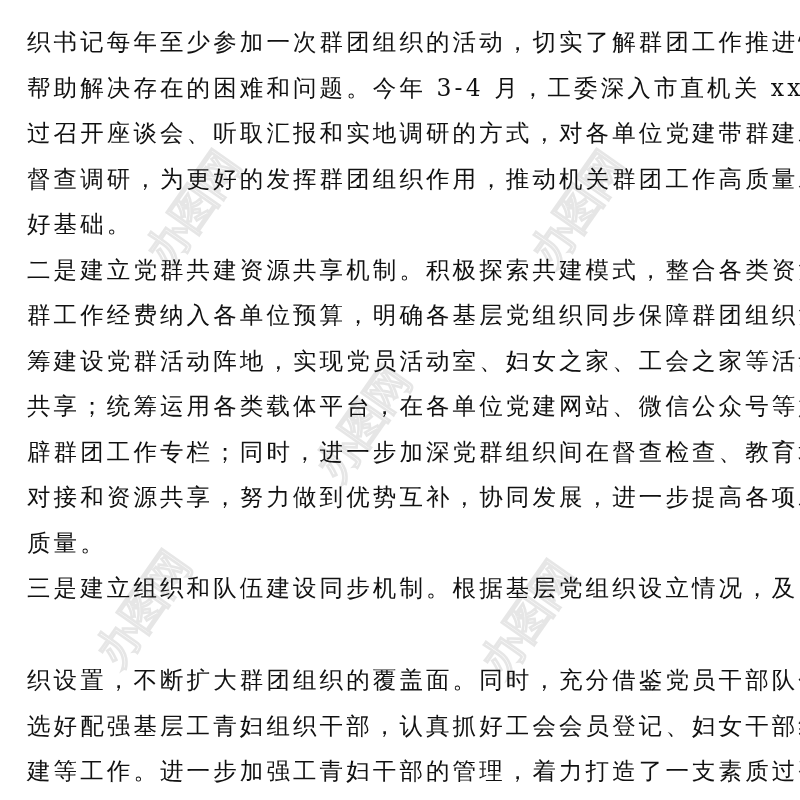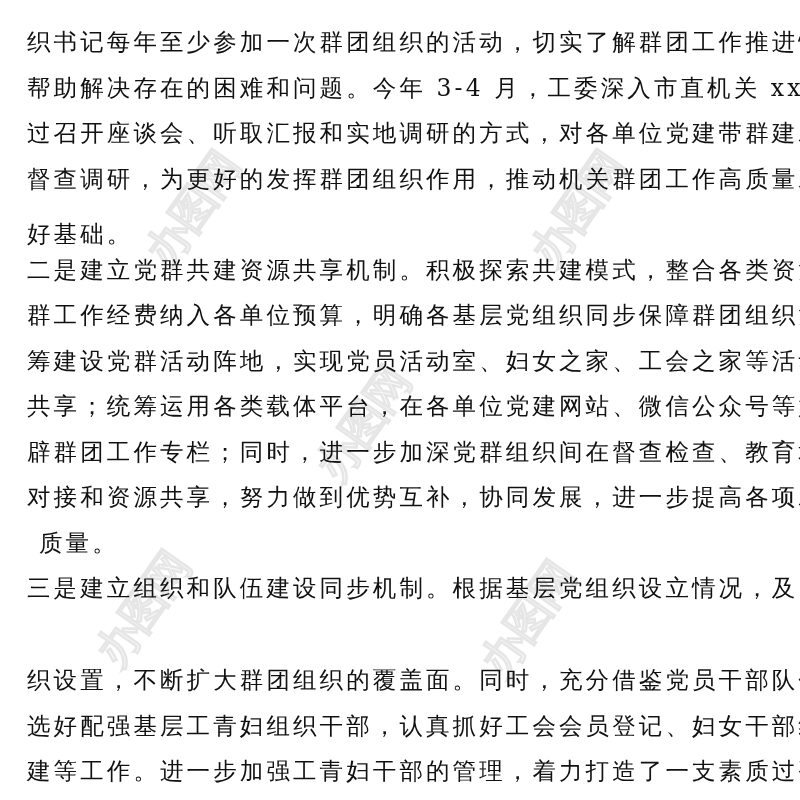--- a/index.html
+++ b/index.html
@@ -55,25 +55,25 @@
   <div class="watermark" style="left:130px; top:180px;">办图网</div>
   <div class="watermark" style="left:515px; top:180px;">办图网</div>
   <div class="watermark" style="left:300px; top:395px;">办图网</div>
   <div class="watermark" style="left:80px; top:580px;">办图网</div>
   <div class="watermark" style="left:465px; top:590px;">办图网</div>
 
   <div class="line" style="top:27px;">织书记每年至少参加一次群团组织的活动，切实了解群团工作推进情况，并及时</div>
   <div class="line" style="top:73px;">帮助解决存在的困难和问题。今年 3-4 月，工委深入市直机关 xx 个党组织，通</div>
   <div class="line" style="top:118px;">过召开座谈会、听取汇报和实地调研的方式，对各单位党建带群建工作情况进行</div>
   <div class="line" style="top:164px;">督查调研，为更好的发挥群团组织作用，推动机关群团工作高质量发展奠定了良</div>
-  <div class="line" style="top:219px;">好基础。</div>
+  <div class="line" style="top:209px;">好基础。</div>
   <div class="line" style="top:255px;">二是建立党群共建资源共享机制。积极探索共建模式，整合各类资源。要求将党</div>
   <div class="line" style="top:300px;">群工作经费纳入各单位预算，明确各基层党组织同步保障群团组织活动经费；统</div>
   <div class="line" style="top:346px;">筹建设党群活动阵地，实现党员活动室、妇女之家、工会之家等活动阵地的共建</div>
   <div class="line" style="top:391px;">共享；统筹运用各类载体平台，在各单位党建网站、微信公众号等媒体平台上开</div>
   <div class="line" style="top:437px;">辟群团工作专栏；同时，进一步加深党群组织间在督查检查、教育培训等方面的</div>
   <div class="line" style="top:482px;">对接和资源共享，努力做到优势互补，协同发展，进一步提高各项工作的效益和</div>
-  <div class="line" style="top:528px;margin-left:12px;">质量。</div>
+  <div class="line" style="top:528px;">质量。</div>
   <div class="line" style="top:573px;">三是建立组织和队伍建设同步机制。根据基层党组织设立情况，及时调整群团组</div>
   <div class="line" style="top:665px;">织设置，不断扩大群团组织的覆盖面。同时，充分借鉴党员干部队伍建设经验，</div>
   <div class="line" style="top:711px;">选好配强基层工青妇组织干部，认真抓好工会会员登记、妇女干部统计、智慧团</div>
   <div class="line" style="top:756px;">建等工作。进一步加强工青妇干部的管理，着力打造了一支素质过硬、作风优良</div>
 </div>
 
 </body></html>

